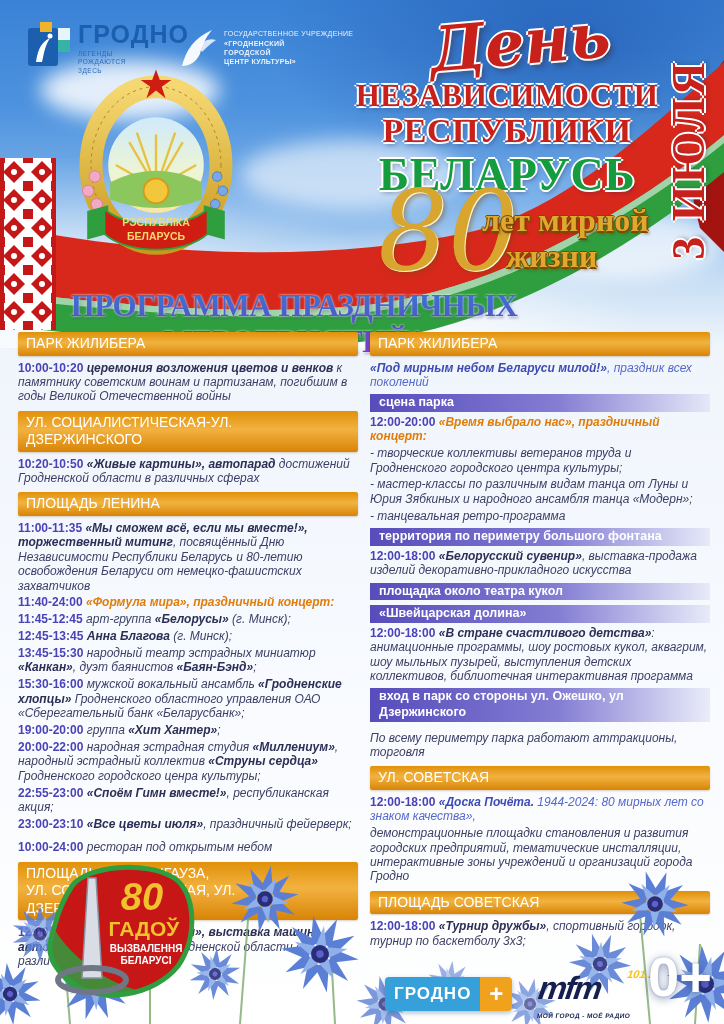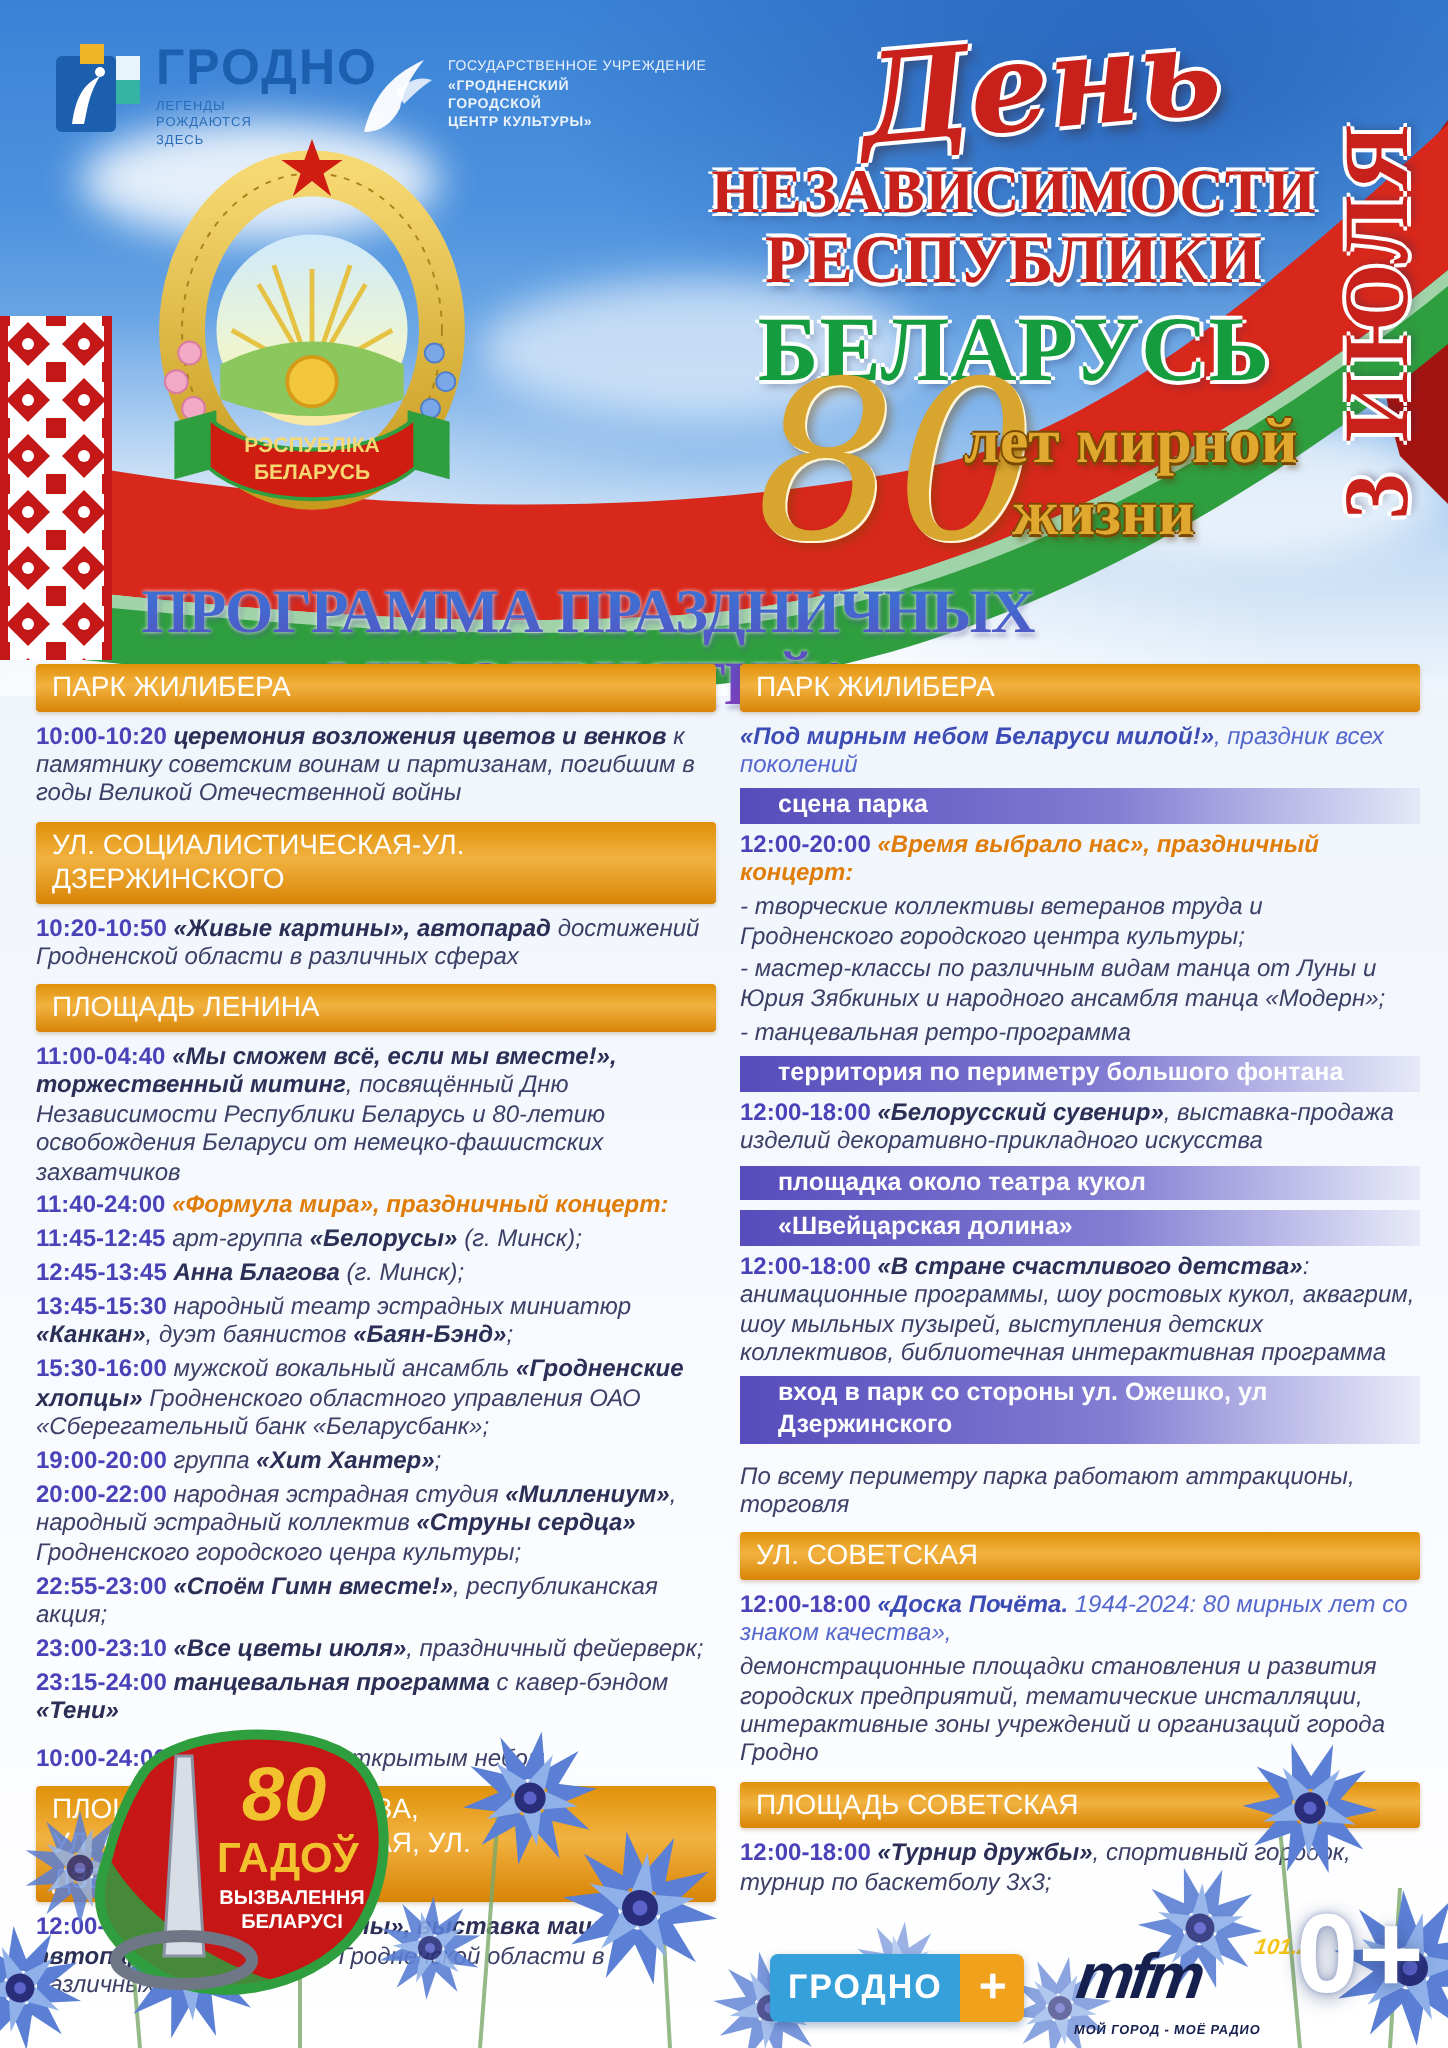--- a/index.html
+++ b/index.html
@@ -62,21 +62,21 @@
     filter:drop-shadow(0 0 1px rgba(255,255,255,.9)) drop-shadow(1px 2px 1px rgba(70,70,140,.35));}
 
   
   .cols{position:absolute;left:18px;top:332px;width:692px;display:flex;gap:12px;}
   .col{flex:1 1 0;min-width:0;}
   .sec{margin:0 0 7px;}
   .sec-h{background:linear-gradient(180deg,#e09109 0%,#f2b240 45%,#d88406 100%);
     color:#fff;font-weight:400;font-size:14px;line-height:1.25;padding:3px 8px;margin:0 0 5px;
     border-radius:2px;white-space:pre-line;box-shadow:0 1px 2px rgba(120,70,0,.25);}
   .sub-h{background:linear-gradient(90deg,#564cbb 0%,#837dd3 55%,rgba(170,170,225,.18) 100%);
-    color:#fff;font-weight:700;font-size:12.5px;line-height:1.25;padding:1px 19px;margin:5px 0 3px;}
+    color:#fff;font-weight:700;font-size:12.5px;line-height:1.25;padding:1px 9px;margin:5px 0 3px;}
   .entry{margin:0 0 2.5px;font-size:12px;line-height:1.2;}
   .entry.gap{margin-top:9px;}
   .time{color:#4a42b8;font-weight:700;font-style:normal;}
   .sg-n{color:#3d4066;font-style:italic;}
   .sg-b{color:#2c2f55;font-weight:700;font-style:italic;}
   .sg-a{color:#e07d08;font-weight:700;font-style:italic;}
   .sg-N{color:#5568cd;font-style:italic;}
   .sg-B{color:#3c4cb4;font-weight:700;font-style:italic;}
 
   
@@ -222,31 +222,30 @@
         <section class="sec">
           <div class="sec-h">ПАРК ЖИЛИБЕРА</div>
           <p class="entry"><span class="time">10:00-10:20</span> <span class="sg-b">церемония возложения цветов и венков</span><span class="sg-n"> к памятнику советским воинам и партизанам, погибшим в годы Великой Отечественной войны</span></p>
         </section>
         <section class="sec">
           <div class="sec-h">УЛ. СОЦИАЛИСТИЧЕСКАЯ-УЛ. ДЗЕРЖИНСКОГО</div>
           <p class="entry"><span class="time">10:20-10:50</span> <span class="sg-b">«Живые картины», автопарад</span><span class="sg-n"> достижений Гродненской области в различных сферах</span></p>
         </section>
         <section class="sec">
           <div class="sec-h">ПЛОЩАДЬ ЛЕНИНА</div>
-          <p class="entry"><span class="time">11:00-04:40</span> <span class="sg-b">«Мы сможем всё, если мы вместе!», торжественный митинг</span><span class="sg-n">, посвящённый Дню Независимости Республики Беларусь и 80-летию освобождения Беларуси от немецко-фашистских захватчиков</span></p>
+          <p class="entry"><span class="time">11:00-11:35</span> <span class="sg-b">«Мы сможем всё, если мы вместе!», торжественный митинг</span><span class="sg-n">, посвящённый Дню Независимости Республики Беларусь и 80-летию освобождения Беларуси от немецко-фашистских захватчиков</span></p>
           <p class="entry"><span class="time">11:40-24:00</span> <span class="sg-a">«Формула мира», праздничный концерт:</span></p>
           <p class="entry"><span class="time">11:45-12:45</span> <span class="sg-n">арт-группа </span><span class="sg-b">«Белорусы»</span><span class="sg-n"> (г. Минск);</span></p>
           <p class="entry"><span class="time">12:45-13:45</span> <span class="sg-b">Анна Благова</span><span class="sg-n"> (г. Минск);</span></p>
           <p class="entry"><span class="time">13:45-15:30</span> <span class="sg-n">народный театр эстрадных миниатюр </span><span class="sg-b">«Канкан»</span><span class="sg-n">, дуэт баянистов </span><span class="sg-b">«Баян-Бэнд»</span><span class="sg-n">;</span></p>
           <p class="entry"><span class="time">15:30-16:00</span> <span class="sg-n">мужской вокальный ансамбль </span><span class="sg-b">«Гродненские хлопцы»</span><span class="sg-n"> Гродненского областного управления ОАО «Сберегательный банк «Беларусбанк»;</span></p>
           <p class="entry"><span class="time">19:00-20:00</span> <span class="sg-n">группа </span><span class="sg-b">«Хит Хантер»</span><span class="sg-n">;</span></p>
           <p class="entry"><span class="time">20:00-22:00</span> <span class="sg-n">народная эстрадная студия </span><span class="sg-b">«Миллениум»</span><span class="sg-n">, народный эстрадный коллектив </span><span class="sg-b">«Струны сердца»</span><span class="sg-n"> Гродненского городского ценра культуры;</span></p>
           <p class="entry"><span class="time">22:55-23:00</span> <span class="sg-b">«Споём Гимн вместе!»</span><span class="sg-n">, республиканская акция;</span></p>
           <p class="entry"><span class="time">23:00-23:10</span> <span class="sg-b">«Все цветы июля»</span><span class="sg-n">, праздничный фейерверк;</span></p>
-          <p class="entry"><span class="time">23:15-24:00</span> <span class="sg-b">танцевальная программа</span><span class="sg-n"> с кавер-бэндом </span><span class="sg-b">«Тени»</span></p>
           <p class="entry gap"><span class="time">10:00-24:00</span> <span class="sg-n">ресторан под открытым небом</span></p>
         </section>
         <section class="sec">
           <div class="sec-h">ПЛОЩАДЬ А.ТЫЗЕНГАУЗА,
 УЛ. СОЦИАЛИСТИЧЕСКАЯ, УЛ. ДЗЕРЖИНСКОГО</div>
           <p class="entry"><span class="time">12:00-18:00</span> <span class="sg-b">«Живые картины», выставка машин автопарада</span><span class="sg-n"> достижений Гродненской области в различных сферах</span></p>
         </section>
       </div>
     <div class="col" id="col-right">
         <section class="sec">

